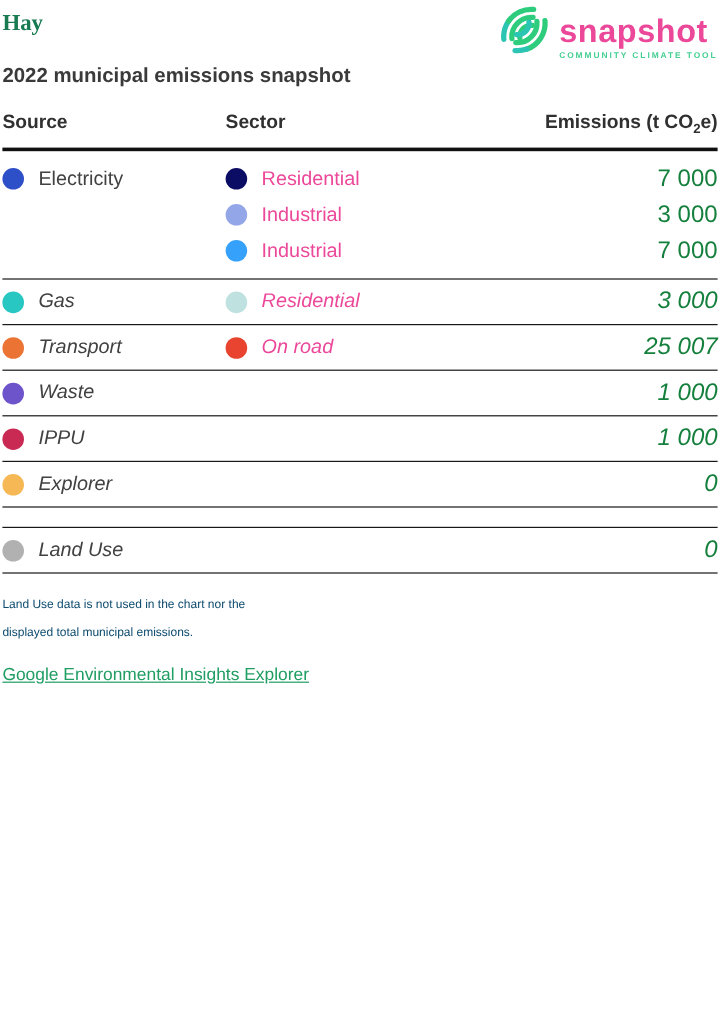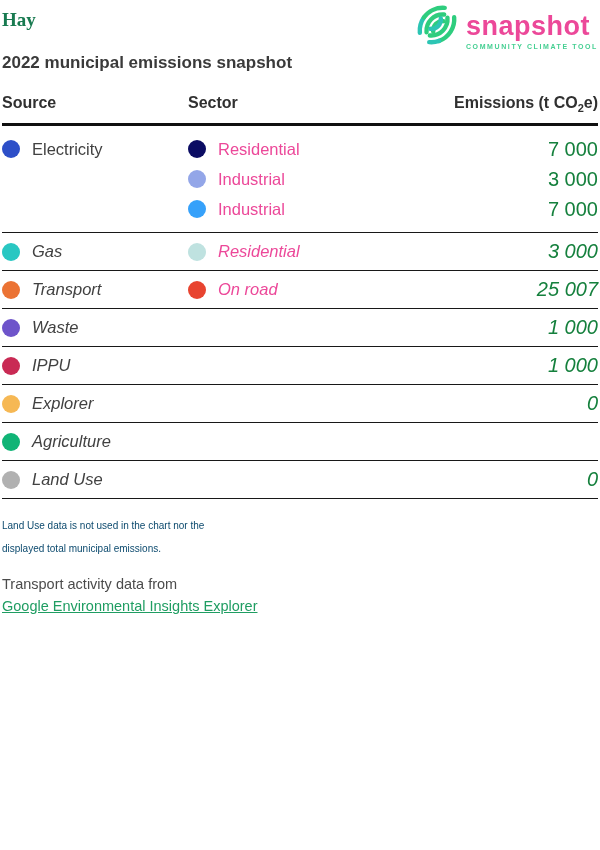--- a/index.html
+++ b/index.html
@@ -169,24 +169,20 @@
         <span class="dot" style="background-color: rgb(246, 184, 84);"></span>
         <span class="lbl">Explorer</span>
       </div>
       <div class="sectors"></div>
       <div class="vals">
           <div class="vrow">0</div>
         </div>
     </div>
 
     <div class="group single">
-      <div class="src">
-        <span class="dot" style="background-color: rgb(16, 180, 118);"></span>
-        <span class="lbl">Agriculture</span>
-      </div>
       <div class="sectors"></div>
     </div>
 
     <div class="group single">
       <div class="src">
         <span class="dot" style="background-color: rgb(177, 177, 177);"></span>
         <span class="lbl">Land Use</span>
       </div>
       <div class="sectors"></div>
       <div class="vals">
@@ -194,17 +190,16 @@
         </div>
     </div>
   </div>
 
   <div class="note">
     <div>Land Use data is not used in the chart nor the</div>
     <div>displayed total municipal emissions.</div>
   </div>
 
   <div class="note2">
-    <div>Transport activity data from</div>
     <a class="note-link">Google Environmental Insights Explorer</a>
   </div>
 
 </div>
 
 </body></html>

